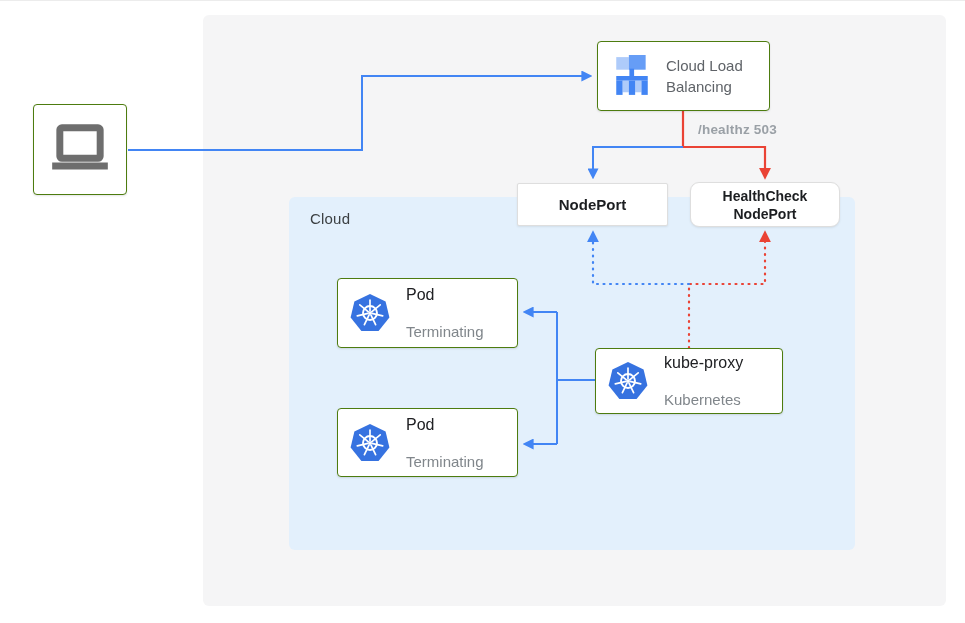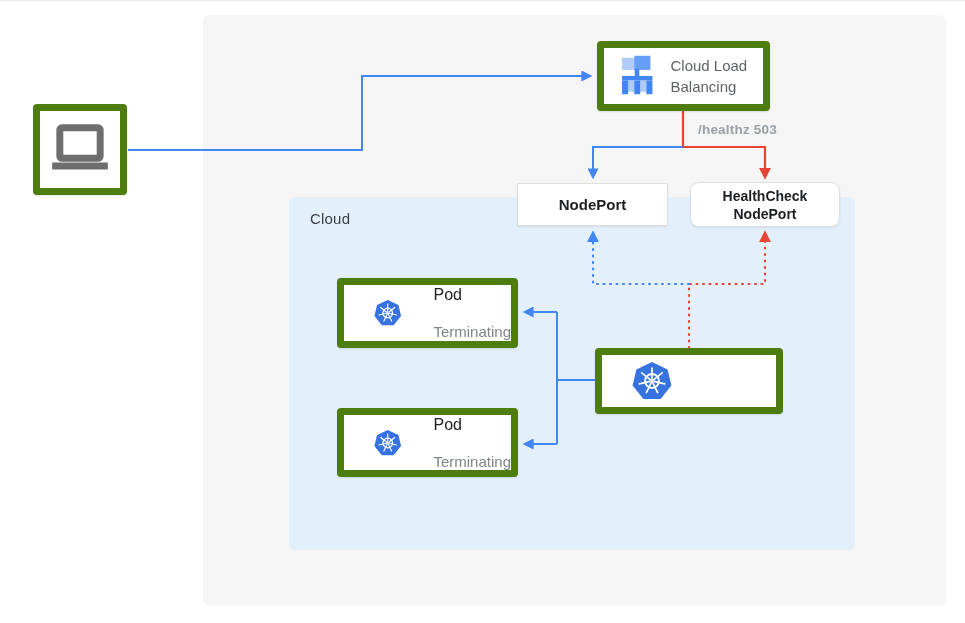--- a/index.html
+++ b/index.html
@@ -19,39 +19,39 @@
     background: #e3f0fc; border-radius: 6px;
   }
   .nodes-label {
     position: absolute; left: 21px; top: 13px;
     font-size: 15px; color: #3c4043; letter-spacing: .2px;
   }
   .connectors { position: absolute; left: 0; top: 0; pointer-events: none; }
 
   .card {
     position: absolute; background: #ffffff;
-    border: 7px solid #4d7c0f; border-radius: 4px;
+    border: 1px solid #4d7c0f; border-radius: 4px;
     box-shadow: 0 1px 2px rgba(60,64,67,.14);
     display: flex; align-items: center;
   }
   .laptop-box { left: 33px; top: 103px; width: 94px; height: 91px; justify-content: center; }
 
   .clb-box { left: 597px; top: 40px; width: 173px; height: 70px; padding-left: 13px; }
   .clb-box .label { margin-left: 13px; font-size: 15px; line-height: 21px; color: #5f6368; width: 96px; }
 
   .port-box {
     position: absolute; background: #ffffff; border: 1px solid #dedede;
     border-radius: 2px; box-shadow: 0 1px 2px rgba(60,64,67,.10);
     display: flex; flex-direction: column; align-items: center; justify-content: center;
     font-weight: bold; color: #1c1e21; text-align: center;
   }
   .nodeport-box { left: 517px; top: 182px; width: 151px; height: 43px; font-size: 15px; }
   .hc-box { left: 690px; top: 181px; width: 150px; height: 45px; font-size: 14px; line-height: 18px; border-radius: 9px; }
 
-  .workload { padding-left: 30px; gap: 16px; }
+  .workload { padding-left: 12px; }
   .pod1-box { left: 337px; top: 277px; width: 181px; height: 70px; }
   .pod2-box { left: 337px; top: 407px; width: 181px; height: 69px; }
   .kproxy-box { left: 595px; top: 347px; width: 188px; height: 66px; }
   .workload .txt { margin-left: 16px; }
   .workload .title { font-size: 16px; color: #202124; }
   .workload .subtitle { font-size: 15px; color: #80868b; margin-top: 19px; }
 
   .healthz {
     position: absolute; left: 698px; top: 121px;
     font-size: 13.5px; font-weight: bold; color: #9aa0a6; letter-spacing: .2px;
@@ -177,15 +177,19 @@
         <line x1="21.6" y1="18.8" x2="30.2" y2="11.9"></line>
         <line x1="22" y1="20.4" x2="32.7" y2="22.9"></line>
         <line x1="20.9" y1="21.8" x2="25.6" y2="31.7"></line>
         <line x1="19.1" y1="21.8" x2="14.4" y2="31.7"></line>
         <line x1="18" y1="20.4" x2="7.3" y2="22.9"></line>
         <line x1="18.4" y1="18.8" x2="9.8" y2="11.9"></line>
       </g>
       <circle cx="20" cy="20" r="7" fill="none" stroke="#ffffff" stroke-width="1.9"></circle>
       <circle cx="20" cy="20" r="1.6" fill="#ffffff"></circle>
     </svg>
+    <div class="txt">
+      <div class="title">kube-proxy</div>
+      <div class="subtitle">Kubernetes</div>
+    </div>
   </div>
 
 </div>
 
 </body></html>

